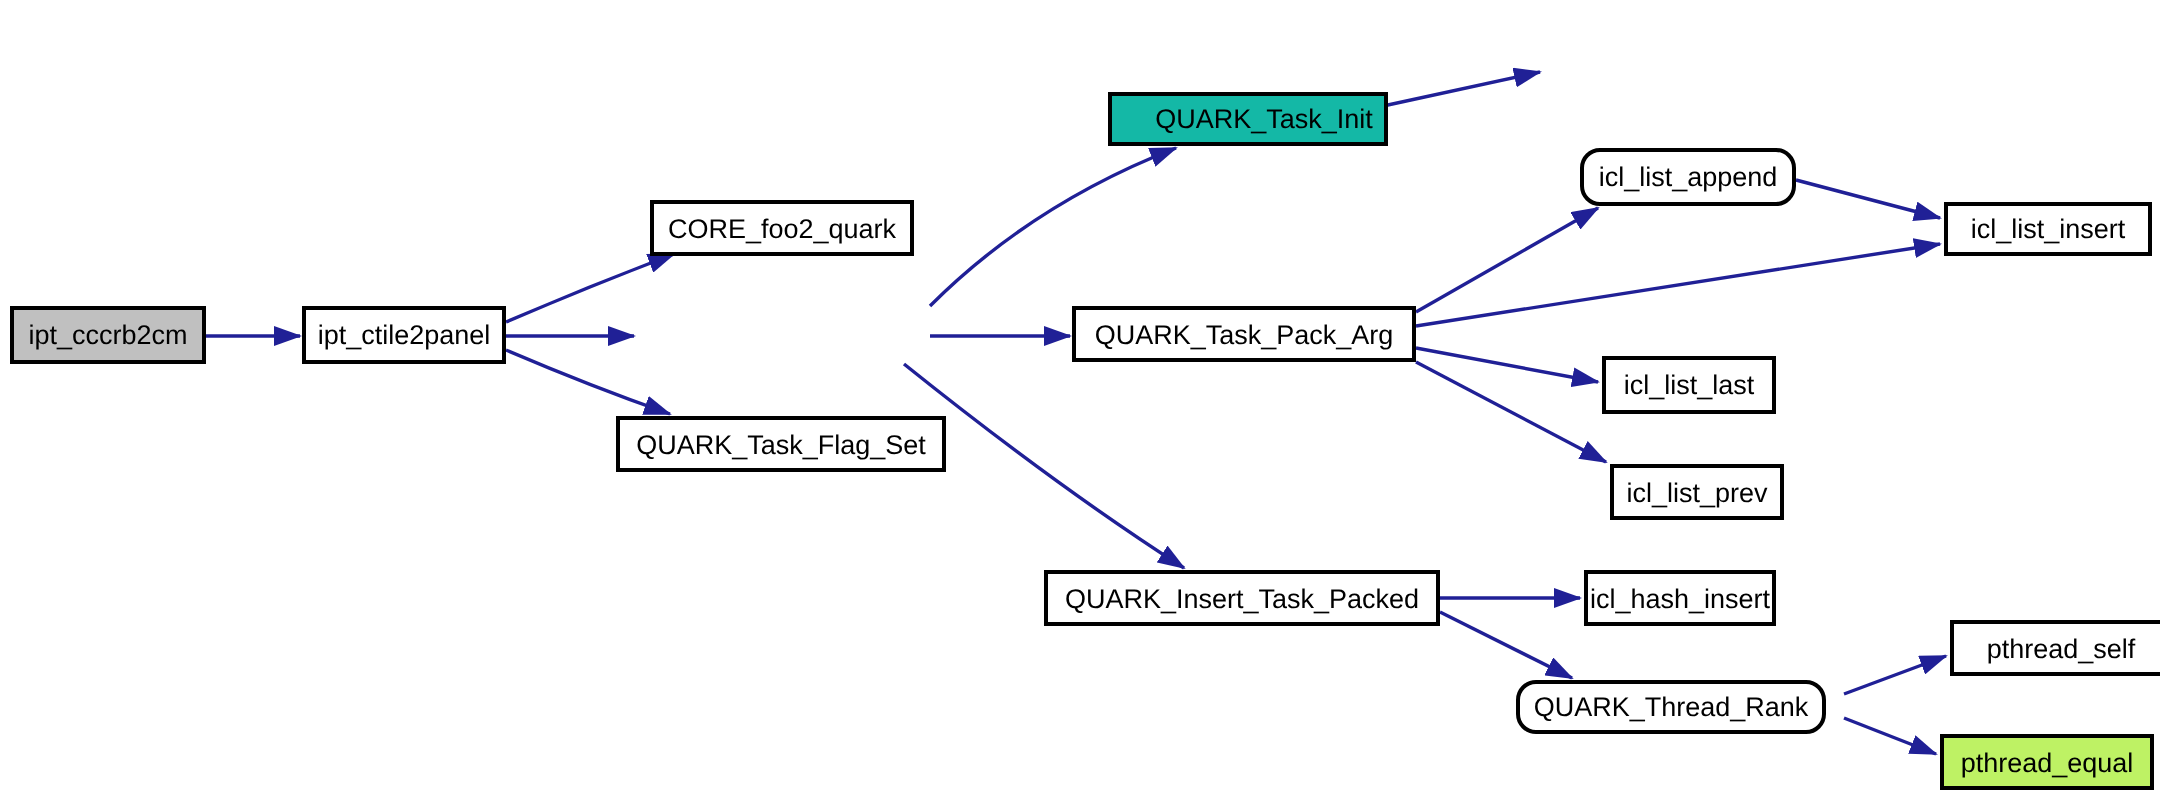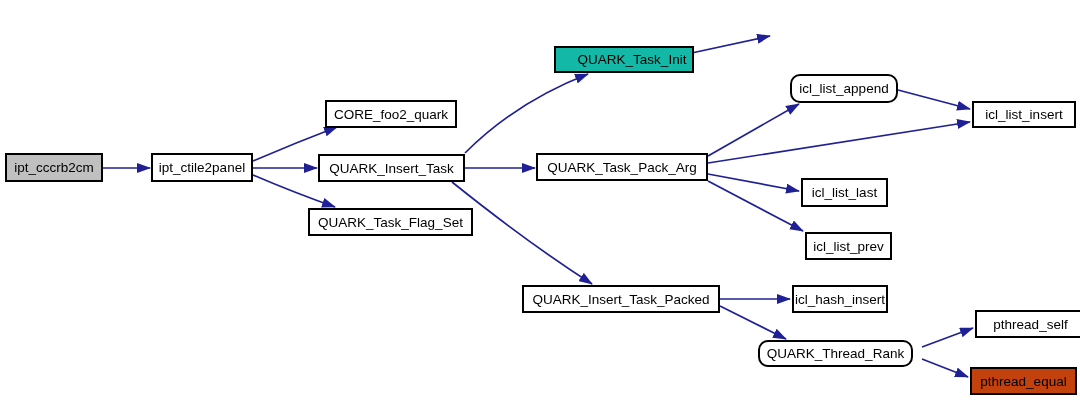--- a/index.html
+++ b/index.html
@@ -76,27 +76,26 @@
       <path d="M708 181 L803 231" fill="none" stroke="#202096" stroke-width="1.7" marker-end="url(#arrow)"></path>
       <path d="M720 299 L790 299" fill="none" stroke="#202096" stroke-width="1.7" marker-end="url(#arrow)"></path>
       <path d="M720 306 L786 339" fill="none" stroke="#202096" stroke-width="1.7" marker-end="url(#arrow)"></path>
       <path d="M922 347 L973 328" fill="none" stroke="#202096" stroke-width="1.7" marker-end="url(#arrow)"></path>
       <path d="M922 359 L968 377" fill="none" stroke="#202096" stroke-width="1.7" marker-end="url(#arrow)"></path>
     </svg>
   <div class="nodes-layer" id="nodes">
       <div class="node highlight" style="left: 5px; top: 153px; width: 98px; height: 29px; border-color: rgb(0, 0, 0); background: rgb(192, 192, 192);"><span>ipt_cccrb2cm</span></div>
       <div class="node" style="left: 151px; top: 153px; width: 102px; height: 29px; border-color: rgb(0, 0, 0); background: rgb(255, 255, 255);"><span>ipt_ctile2panel</span></div>
       <div class="node" style="left: 325px; top: 100px; width: 132px; height: 28px; border-color: rgb(0, 0, 0); background: rgb(255, 255, 255); align-items: center;"><span>CORE_foo2_quark</span></div>
-      <div class="node" style="left: 318px; top: 154px; width: 147px; height: 28px; border-color: rgb(0, 0, 0); background: rgb(255, 255, 255);"><span>QUARK_Insert_Task</span></div>
       <div class="node" style="left: 308px; top: 208px; width: 165px; height: 28px; border-color: rgb(0, 0, 0); background: rgb(255, 255, 255);"><span>QUARK_Task_Flag_Set</span></div>
       <div class="node" style="left: 554px; top: 46px; width: 140px; height: 27px; border-color: rgb(0, 0, 0); background: #14b8a6; padding-left: 16px;"><span>QUARK_Task_Init</span></div>
       <div class="node" style="left: 536px; top: 153px; width: 172px; height: 28px; border-color: rgb(0, 0, 0); background: rgb(255, 255, 255);"><span>QUARK_Task_Pack_Arg</span></div>
       <div class="node" style="left: 522px; top: 285px; width: 198px; height: 28px; border-color: rgb(0, 0, 0); background: rgb(255, 255, 255);"><span>QUARK_Insert_Task_Packed</span></div>
       <div class="node" style="left: 790px; top: 74px; width: 108px; height: 29px; border-color: rgb(0, 0, 0); background: rgb(255, 255, 255); border-radius: 10px;"><span>icl_list_append</span></div>
       <div class="node" style="left: 972px; top: 101px; width: 104px; height: 27px; border-color: rgb(0, 0, 0); background: rgb(255, 255, 255);"><span>icl_list_insert</span></div>
       <div class="node" style="left: 801px; top: 178px; width: 87px; height: 29px; border-color: rgb(0, 0, 0); background: rgb(255, 255, 255);"><span>icl_list_last</span></div>
       <div class="node" style="left: 805px; top: 232px; width: 87px; height: 28px; border-color: rgb(0, 0, 0); background: rgb(255, 255, 255);"><span>icl_list_prev</span></div>
       <div class="node" style="left: 792px; top: 285px; width: 96px; height: 28px; border-color: rgb(0, 0, 0); background: rgb(255, 255, 255);"><span>icl_hash_insert</span></div>
       <div class="node" style="left: 758px; top: 340px; width: 155px; height: 27px; border-color: rgb(0, 0, 0); background: rgb(255, 255, 255); border-radius: 10px;"><span>QUARK_Thread_Rank</span></div>
       <div class="node" style="left: 975px; top: 310px; width: 111px; height: 28px; border-color: rgb(0, 0, 0); background: rgb(255, 255, 255);"><span>pthread_self</span></div>
-      <div class="node" style="left: 970px; top: 367px; width: 107px; height: 28px; border-color: rgb(0, 0, 0); background: #c2410c;"><span>pthread_equal</span></div>
+      <div class="node" style="left: 970px; top: 367px; width: 107px; height: 28px; border-color: rgb(0, 0, 0); background: #bef264;"><span>pthread_equal</span></div>
     </div>
 </div>
 
 </body></html>

